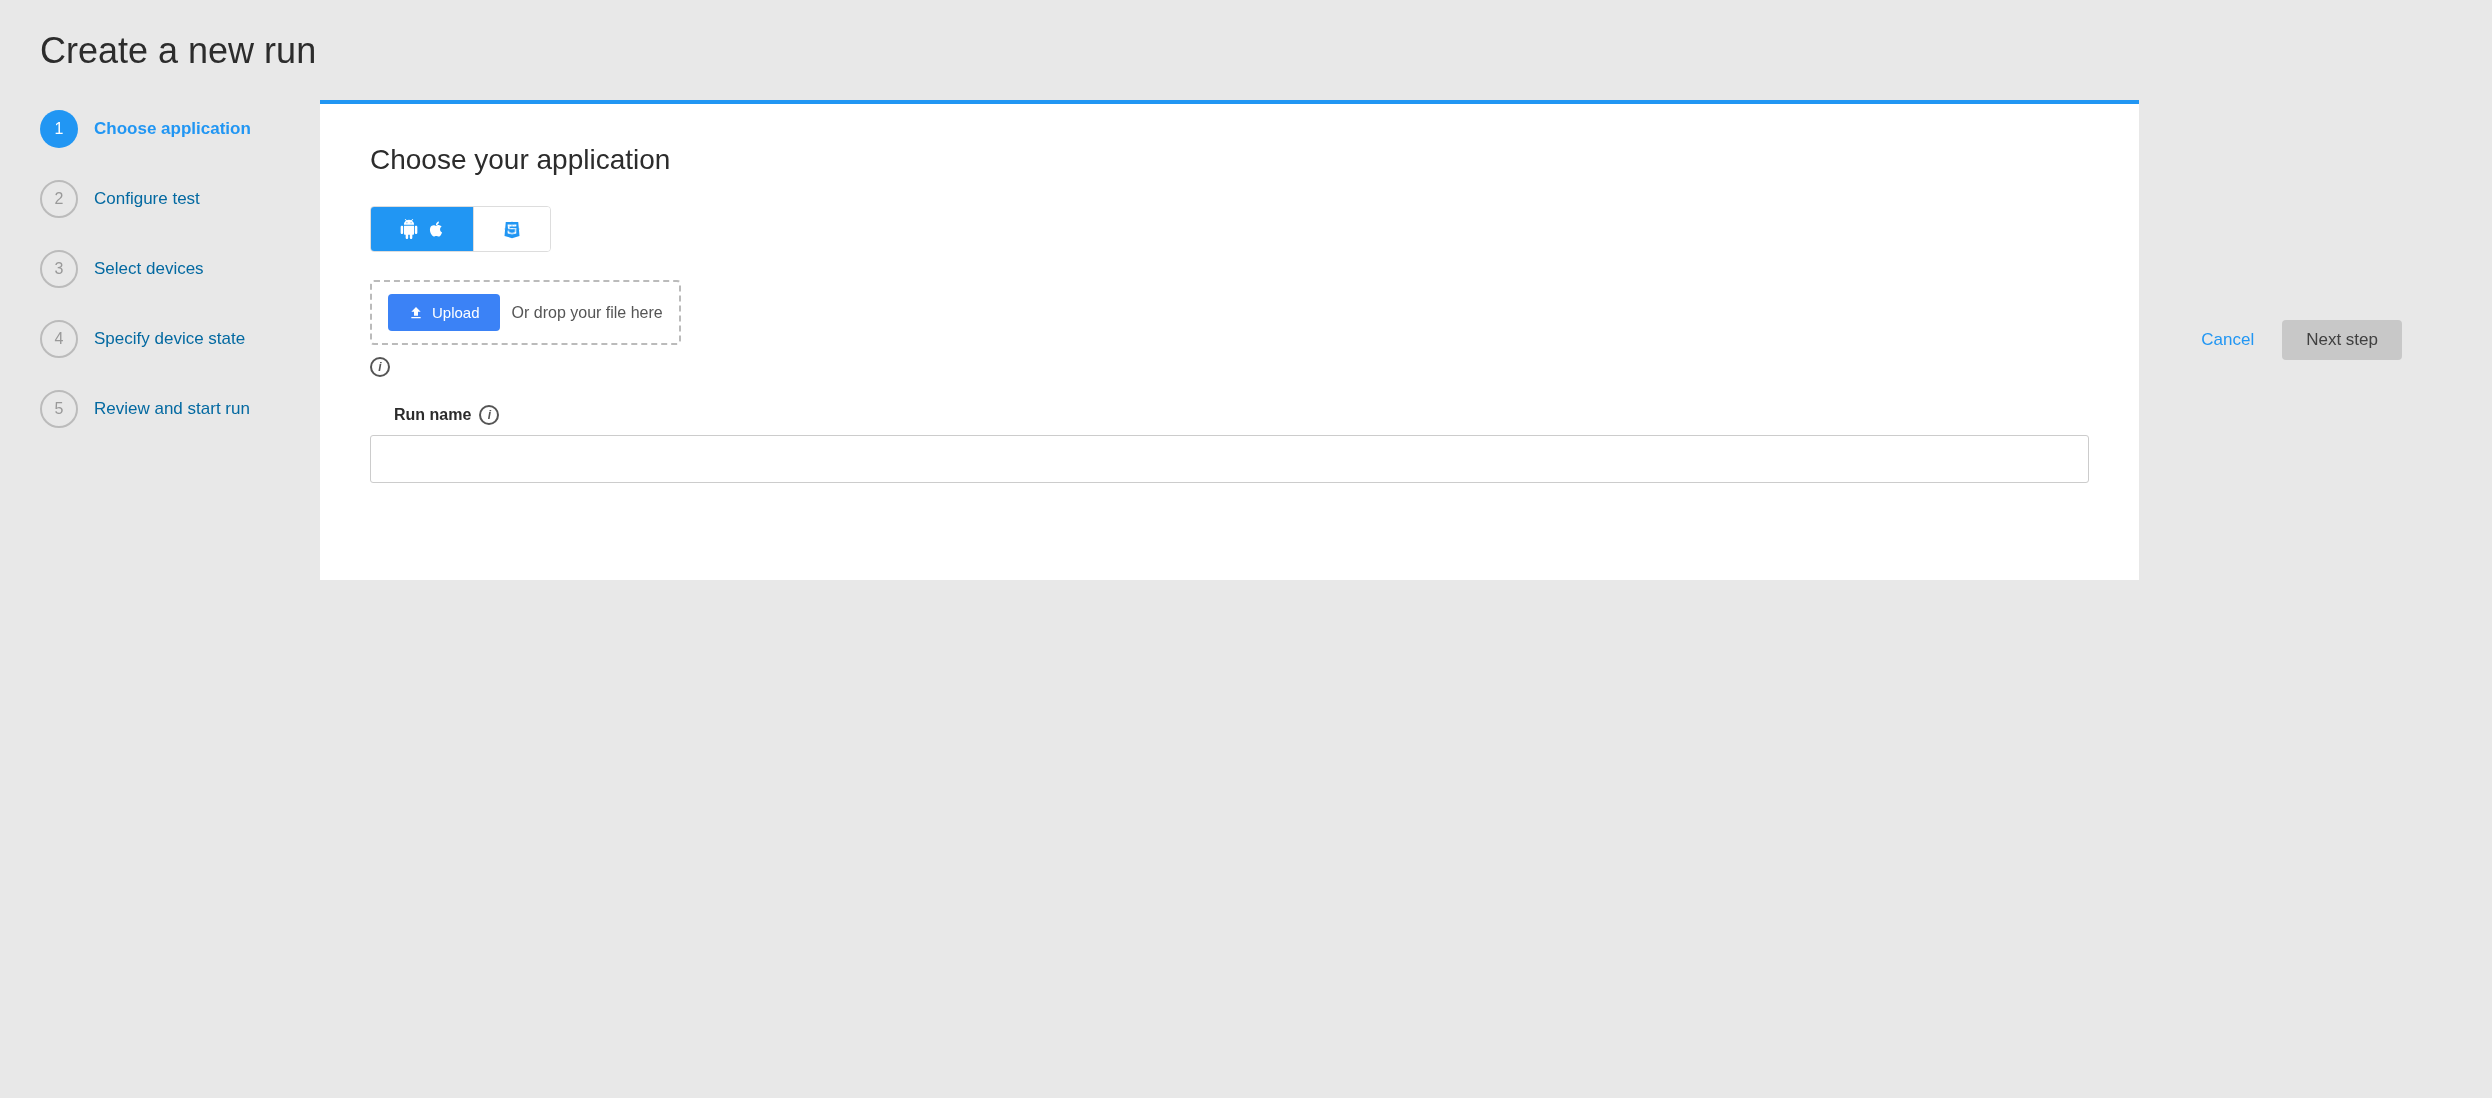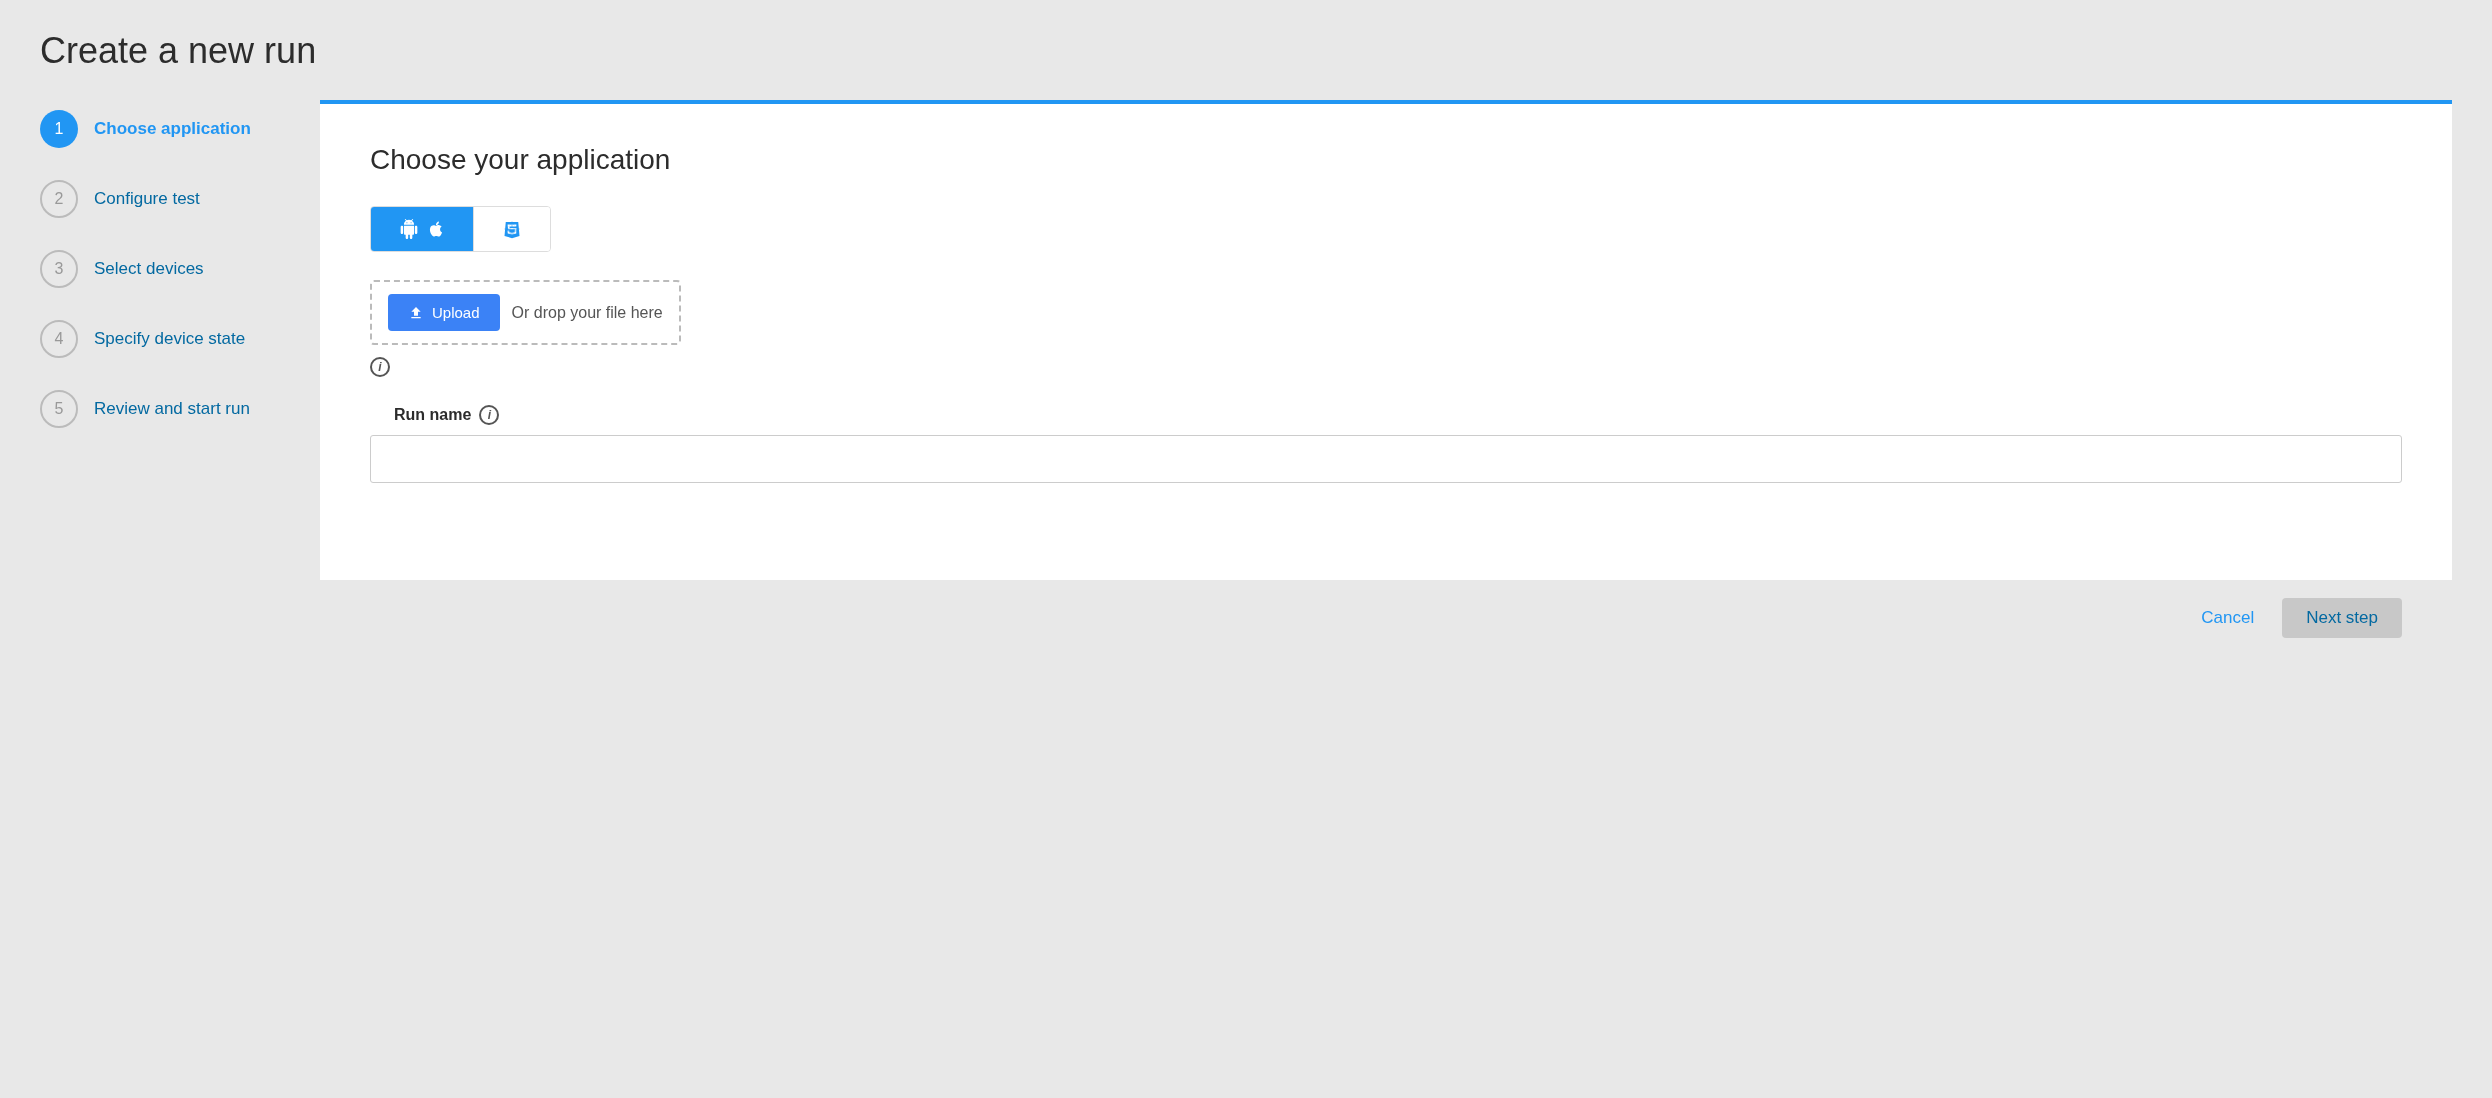--- a/index.html
+++ b/index.html
@@ -211,32 +211,32 @@
       background: transparent;
       border: none;
       color: #2196f3;
       font-size: 17px;
       cursor: pointer;
       padding: 8px 12px;
     }
 
     .next-btn {
       background: #c8c8c8;
-      color: #0369a1;
+      color: #404040;
       border: none;
       padding: 10px 24px;
       border-radius: 4px;
       font-size: 17px;
       cursor: not-allowed;
     }
 
     .content-wrapper {
       flex: 1;
       display: flex;
-      flex-direction: column;
+      flex-direction: row;
     }
   </style>
 </head>
 <body>
 
 <h1 class="page-title">Create a new run</h1>
 
 <div class="main-layout">
 
   <nav class="sidebar">

